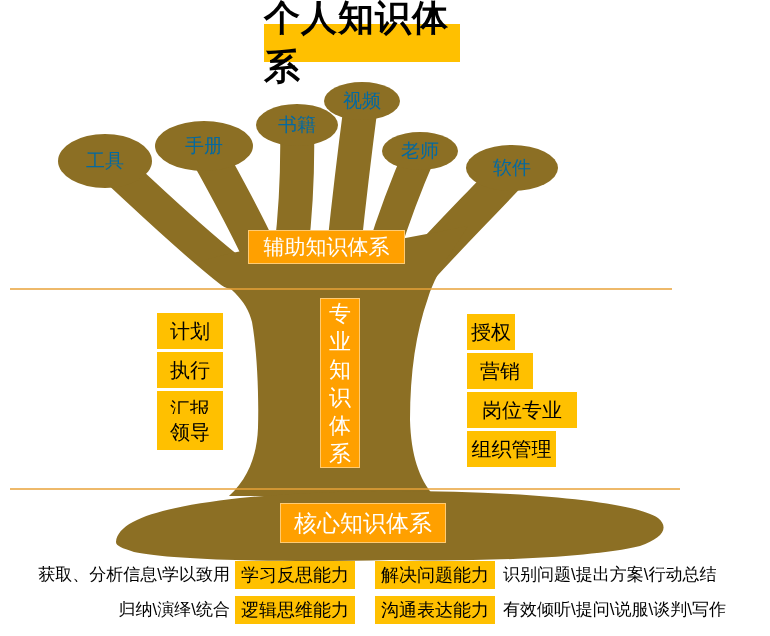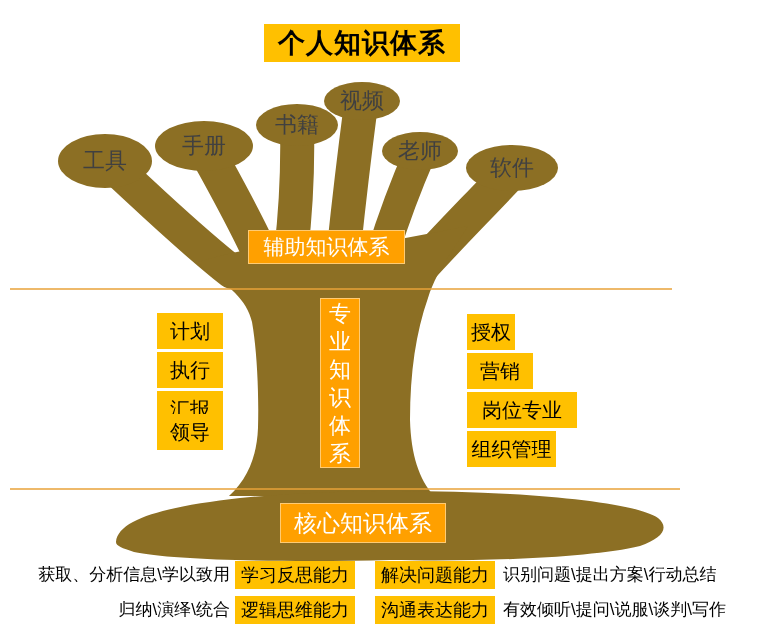--- a/index.html
+++ b/index.html
@@ -4,22 +4,22 @@
 <style>
   html,body{margin:0;padding:0;background:#ffffff;}
   .canvas{
     position:relative;width:770px;height:636px;background:#ffffff;
     font-family:"Liberation Sans","DejaVu Sans",sans-serif;overflow:hidden;
   }
   .tree-svg{position:absolute;left:0;top:0;}
   .box{position:absolute;display:flex;align-items:center;justify-content:center;box-sizing:border-box;}
   .gold{background:#FFC000;color:#000000;}
   .orange{background:#FFA000;color:#ffffff;border:1px solid rgba(255,255,255,0.45);}
-  .title{left:264px;top:24px;width:196px;height:38px;font-size:27px;font-weight:bold;letter-spacing:1px;}
-  .leaf-label{position:absolute;transform:translate(-50%,-50%);color:#404040;font-size:22px;white-space:nowrap;font-family:Liberation Mono, monospace;}
+  .title{left:264px;top:24px;width:196px;height:38px;font-size:36px;font-weight:bold;letter-spacing:1px;}
+  .leaf-label{position:absolute;transform:translate(-50%,-50%);color:#0369a1;font-size:19px;white-space:nowrap;font-family:Liberation Mono, monospace;}
   .leaf-1{left:105px;top:161px;}
   .leaf-2{left:204px;top:146px;}
   .leaf-3{left:297px;top:125px;}
   .leaf-4{left:362px;top:101px;}
   .leaf-5{left:420px;top:151px;}
   .leaf-6{left:512px;top:168px;}
   .level-aux{left:248px;top:230px;width:157px;height:34px;font-size:21px;}
   .level-pro{
     left:320px;top:298px;width:40px;height:170px;
     display:block;font-size:22px;line-height:28px;text-align:center;

